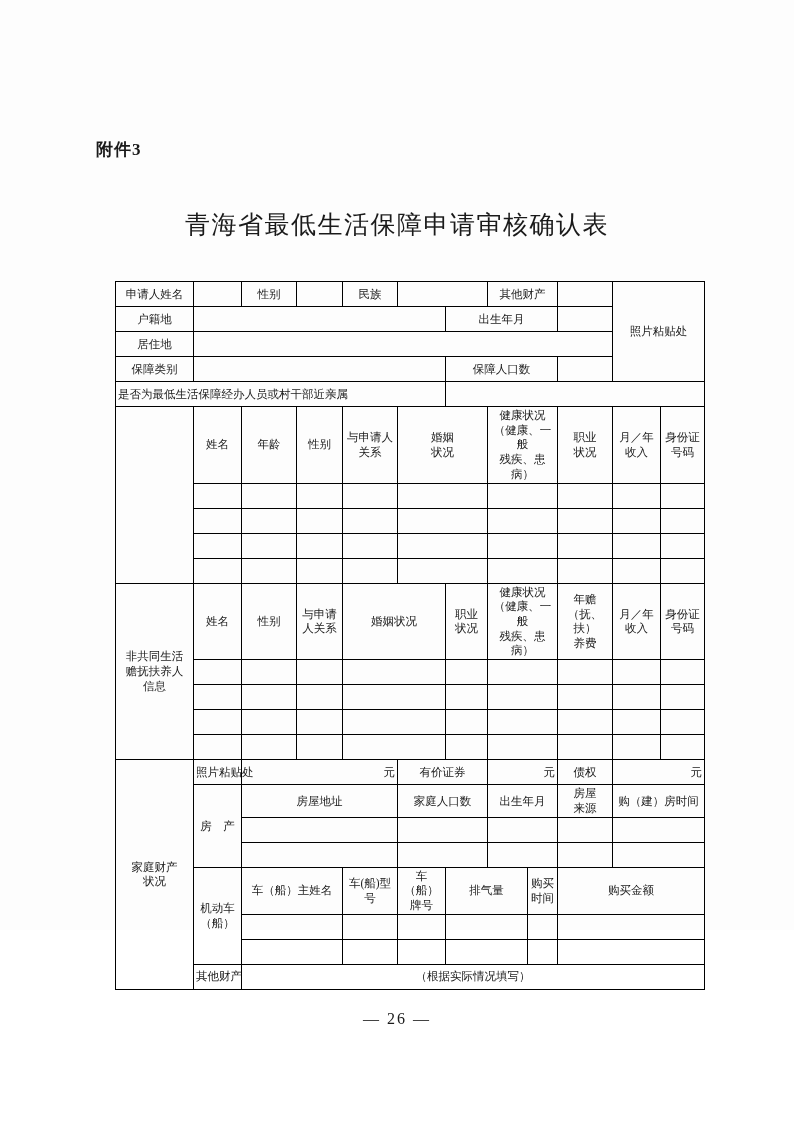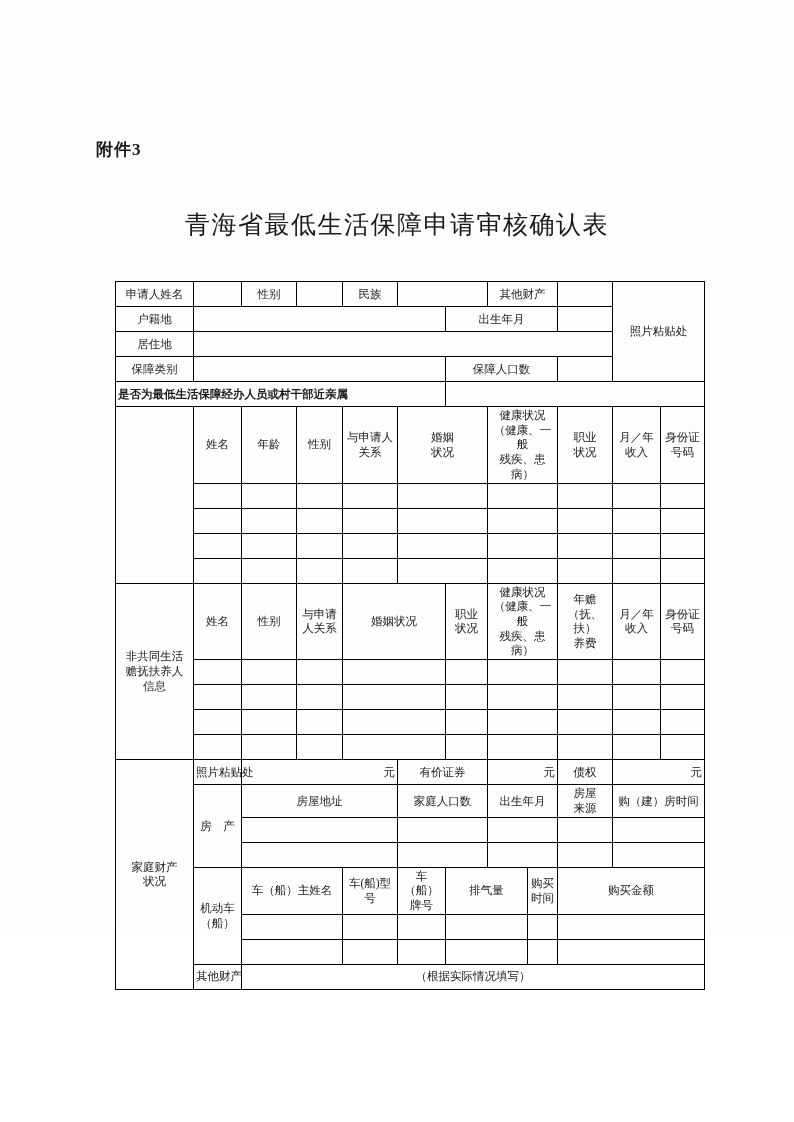--- a/index.html
+++ b/index.html
@@ -65,21 +65,21 @@
   .photo-cell { font-size: 12px; }
   .page-num {
     position: absolute;
     left: 0;
     top: 1010px;
     width: 794px;
     text-align: center;
     font-size: 16px;
     letter-spacing: 2px;
   }
-  .leftpad { padding-left: 6px; font-weight: bold; }
+  .leftpad { padding-left: 6px; }
   .row-h28 td { height: 26px; }
   .row-h30 td { height: 30px; margin-top: 47px; }
   .row-h34 td { height: 34px; }
   .row-h22 td { height: 22px; }
 </style>
 </head>
 <body>
 
 <div class="page">
 
@@ -390,14 +390,15 @@
     </tr>
 
     <tr class="row-h30">
       <td class="lbl">其他财产</td>
       <td colspan="10">（根据实际情况填写）</td>
     </tr>
 
   </tbody>
     </table>
 
+  <div class="page-num">— 26 —</div>
 
 </div>
 
 </body></html>

